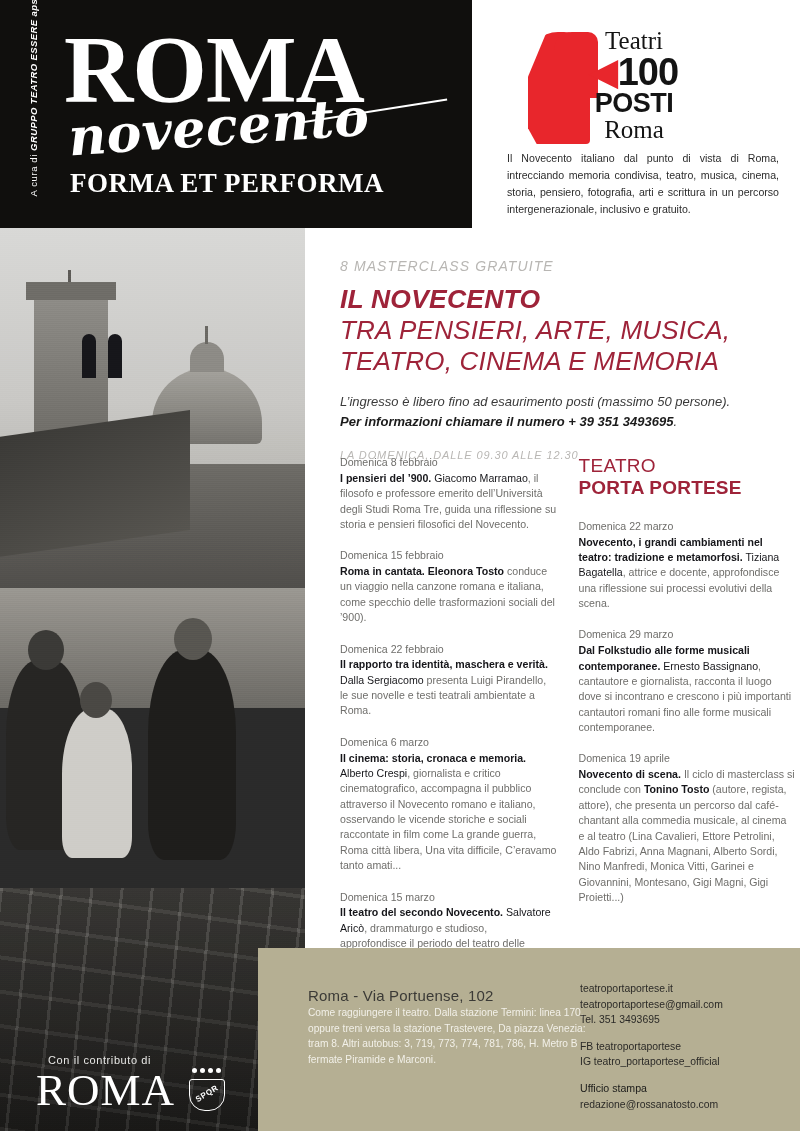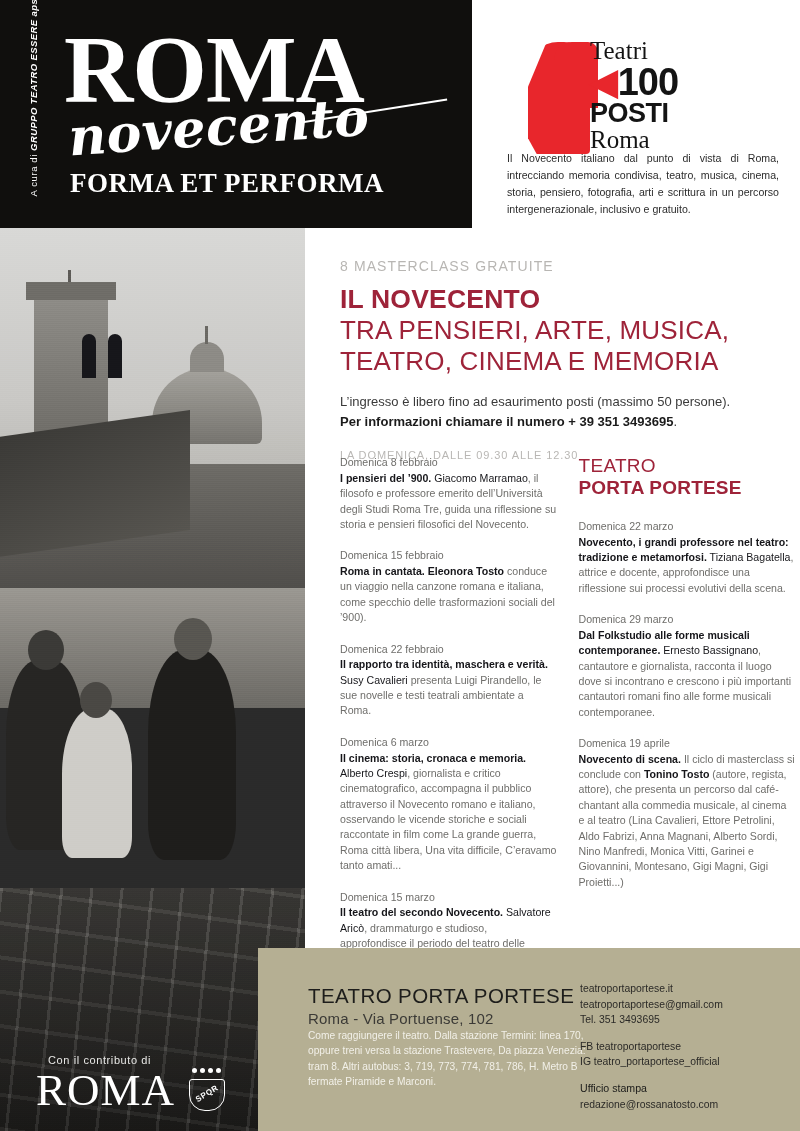--- a/index.html
+++ b/index.html
@@ -42,21 +42,21 @@
     position:absolute; left:300px; top:110px; width:148px; height:2px;
     background:#fff; transform:rotate(-9deg);
   }
   .forma {
     position:absolute; left:70px; top:168px;
     font-family:"Liberation Serif", serif;
     font-weight:700; font-size:27px; letter-spacing:.5px; color:#fff;
   }
 
   
-  .logo-box { position:absolute; left:528px; top:38px; width:170px; height:118px; }
+  .logo-box { position:absolute; left:528px; top:28px; width:170px; height:118px;text-align:center; }
   .logo-seat {
     position:absolute; left:0; top:4px; width:62px; height:112px;
     background:#e8262c;
     border-radius:30px 26px 4px 4px;
     clip-path:polygon(30% 0%, 100% 0%, 100% 62%, 100% 100%, 14% 100%, 0% 86%, 0% 40%);
   }
   .logo-seat2 {
     position:absolute; left:26px; top:4px; width:44px; height:66px;
     background:#e8262c; border-radius:18px 10px 0 0;
   }
@@ -169,21 +169,21 @@
   .crest-crown span {
     position:absolute; top:-1px; width:5px; height:5px; border-radius:50%;
     background:#fff;
   }
   .crest-crown span:nth-child(1){ left:0; }
   .crest-crown span:nth-child(2){ left:8px; }
   .crest-crown span:nth-child(3){ left:16px; }
   .crest-crown span:nth-child(4){ left:24px; }
 
   
-  .main { position:absolute; left:340px; top:258px; width:452px; }
+  .main { position:absolute; left:340px; top:258px; width:452px;font-style:italic; }
   .eyebrow { font-size:14px; color:#b8b6b3; letter-spacing:1.1px; margin-bottom:10px; }
   .title-main {
     font-size:26.5px; font-weight:700; color:#9e2339; letter-spacing:.2px; line-height:1.16;
   }
   .title-sub {
     font-size:26px; font-weight:400; color:#9e2339; letter-spacing:.2px; line-height:1.2;
   }
   .note { margin-top:15px; font-size:13px; color:#3a3a3a; line-height:1.5; }
   .note b { font-weight:700; color:#1b1b1b; }
   .schedule-label {
@@ -303,55 +303,54 @@
       <div class="event">
         <div class="ev-date">Domenica 8 febbraio</div>
         <div class="ev-body"><b>I pensieri del ’900.</b><span class="name"> Giacomo Marramao</span><span>, il filosofo e professore emerito dell’Università degli Studi Roma Tre, guida una riflessione su storia e pensieri filosofici del Novecento.</span></div>
       </div>
       <div class="event">
         <div class="ev-date">Domenica 15 febbraio</div>
         <div class="ev-body"><b>Roma in cantata. Eleonora Tosto</b><span class="name"></span><span> conduce un viaggio nella canzone romana e italiana, come specchio delle trasformazioni sociali del ’900).</span></div>
       </div>
       <div class="event">
         <div class="ev-date">Domenica 22 febbraio</div>
-        <div class="ev-body"><b>Il rapporto tra identità, maschera e verità.</b><span class="name"> Susy Cavalieri</span><span> presenta Luigi Pirandello, le sue novelle e testi teatrali ambientate a Roma.</span></div>
+        <div class="ev-body"><b>Il rapporto tra identità, maschera e verità.</b><span class="name"> Dalla Sergiacomo</span><span> presenta Luigi Pirandello, le sue novelle e testi teatrali ambientate a Roma.</span></div>
       </div>
       <div class="event">
         <div class="ev-date">Domenica 6 marzo</div>
         <div class="ev-body"><b>Il cinema: storia, cronaca e memoria.</b><span class="name"> Alberto Crespi</span><span>, giornalista e critico cinematografico, accompagna il pubblico attraverso il Novecento romano e italiano, osservando le vicende storiche e sociali raccontate in film come La grande guerra, Roma città libera, Una vita difficile, C’eravamo tanto amati...</span></div>
       </div>
       <div class="event">
         <div class="ev-date">Domenica 15 marzo</div>
         <div class="ev-body"><b>Il teatro del secondo Novecento.</b><span class="name"> Salvatore Aricò</span><span>, drammaturgo e studioso, approfondisce il periodo del teatro delle cantine, delle sperimentazioni, delle avanguardie e dei nuovi linguaggi.</span></div>
       </div>
     </div>
 
     <div class="col col-right">
       <div class="theatre-head">
         <div class="l1">TEATRO</div>
         <div class="l2">PORTA PORTESE</div>
       </div>
       <div class="event">
         <div class="ev-date">Domenica 22 marzo</div>
-        <div class="ev-body"><b>Novecento, i grandi professore nel teatro: tradizione e metamorfosi.</b><span class="name"> Tiziana Bagatella</span><span>, attrice e docente, approfondisce una riflessione sui processi evolutivi della scena.</span></div>
+        <div class="ev-body"><b>Novecento, i grandi cambiamenti nel teatro: tradizione e metamorfosi.</b><span class="name"> Tiziana Bagatella</span><span>, attrice e docente, approfondisce una riflessione sui processi evolutivi della scena.</span></div>
       </div>
       <div class="event">
         <div class="ev-date">Domenica 29 marzo</div>
         <div class="ev-body"><b>Dal Folkstudio alle forme musicali contemporanee.</b><span class="name">  Ernesto Bassignano</span><span>, cantautore e giornalista, racconta  il luogo dove si incontrano e crescono i più importanti cantautori romani fino alle forme musicali contemporanee.</span></div>
       </div>
       <div class="event">
         <div class="ev-date">Domenica 19 aprile</div>
         <div class="ev-body"><b>Novecento di scena.</b><span> Il ciclo di masterclass si conclude con </span><b>Tonino Tosto</b><span> (autore, regista, attore), che presenta un percorso dal café-chantant alla commedia musicale, al cinema e al teatro (Lina Cavalieri, Ettore Petrolini, Aldo Fabrizi, Anna Magnani, Alberto Sordi, Nino Manfredi, Monica Vitti, Garinei e Giovannini, Montesano, Gigi Magni, Gigi Proietti...)</span></div>
       </div>
     </div>
   </div>
 
   <div class="footer">
     <div class="foot-left">
-      <div class="foot-title">TEATRO PORTA PORTESE</div>
       <div class="foot-addr">Roma - Via Portuense, 102</div>
       <div class="foot-how">Come raggiungere il teatro. Dalla stazione Termini: linea 170, oppure treni versa la stazione Trastevere, Da piazza Venezia: tram 8. Altri autobus: 3, 719, 773, 774, 781, 786, H. Metro B fermate Piramide e Marconi.</div>
     </div>
     <div class="foot-right">
       <div class="fr-line">teatroportaportese.it</div>
       <div class="fr-line">teatroportaportese@gmail.com</div>
       <div class="fr-line">Tel. 351 3493695</div>
       <div class="fr-gap"></div>
       <div class="fr-line">FB   teatroportaportese</div>
       <div class="fr-line">IG   teatro_portaportese_official</div>

